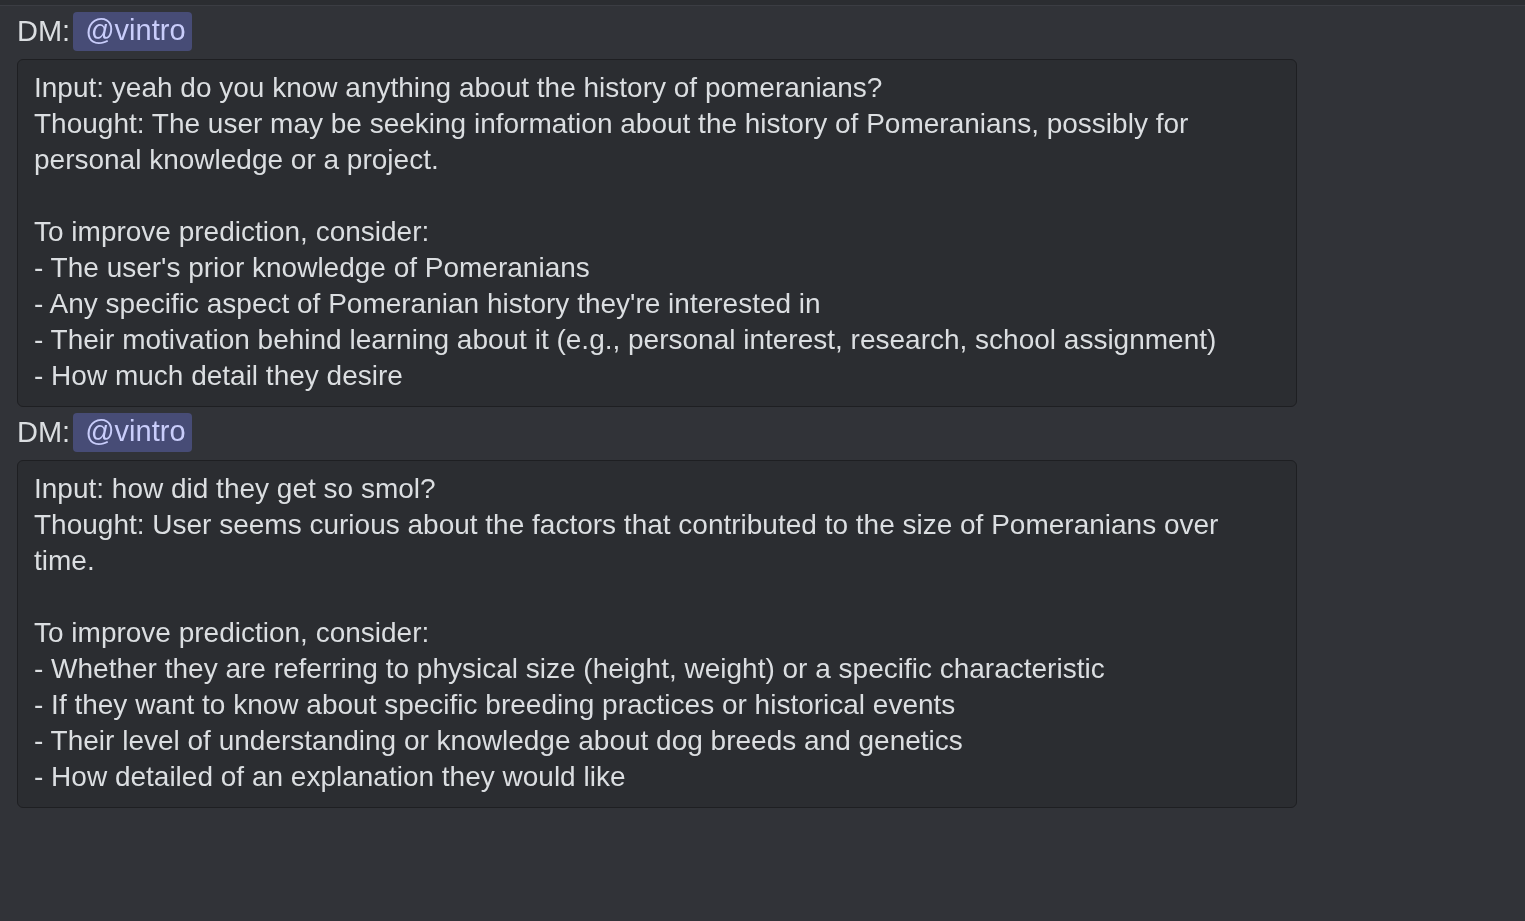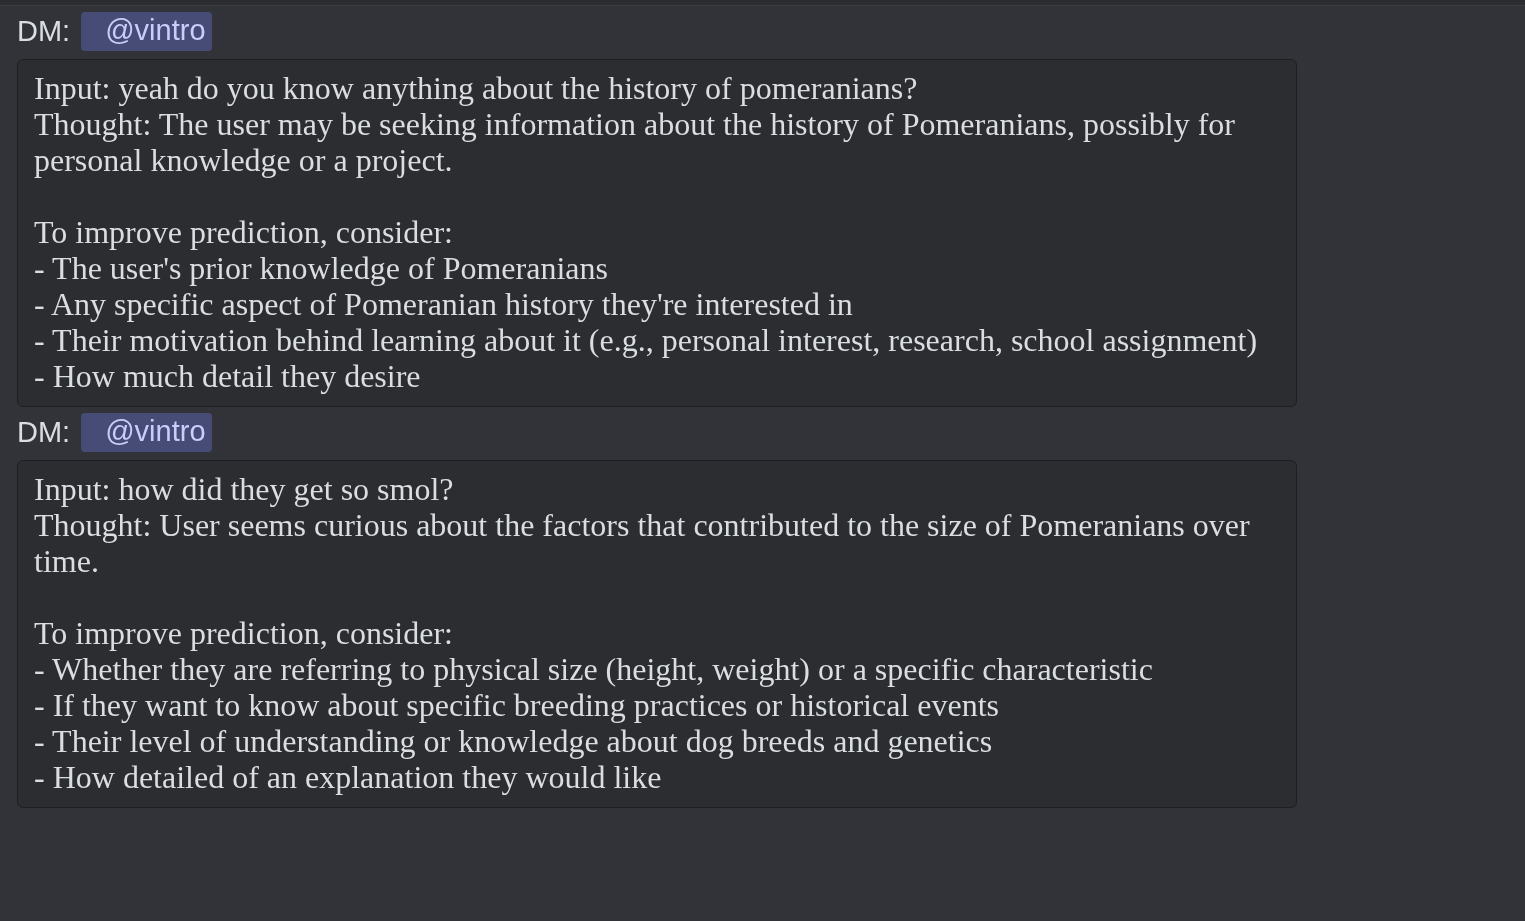--- a/index.html
+++ b/index.html
@@ -52,39 +52,39 @@
     letter-spacing: 0px;
     white-space: pre;
   }
   .mention-pill {
     display: inline-block;
     background: #474c76;
     color: #c9cdfb;
     font-size: 29px;
     font-family: "Liberation Sans", sans-serif;
     border-radius: 4px;
-    padding: 1px 6px 3px 24px;
-    margin-left: 11px;
+    padding: 1px 6px 3px 12px;
+    margin-left: 3px;
     white-space: pre;
   }
 
   .code-block {
     margin: 4px 17px 0 17px;
     background: #2b2d31;
     border: 1px solid #1e1f22;
     border-radius: 6px;
     padding: 10px 12px 12px 16px;
     box-sizing: border-box;
   }
   .code-block pre {
     margin: 0;
     padding: 0;
     color: #dbdee1;
-    font-family: Liberation Serif, serif;
-    font-size: 32px;
+    font-family: Liberation Sans, sans-serif;
+    font-size: 28px;
     line-height: 36px;
     white-space: pre-wrap;
     word-break: break-word;
     overflow-wrap: break-word;
     letter-spacing: 0px;
   }
 </style>
 </head>
 <body>
 

